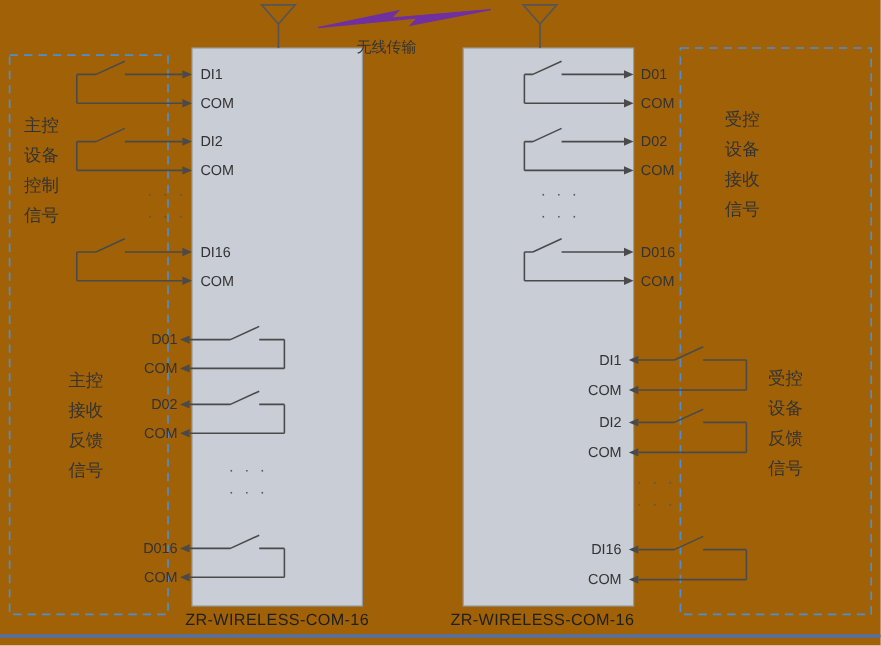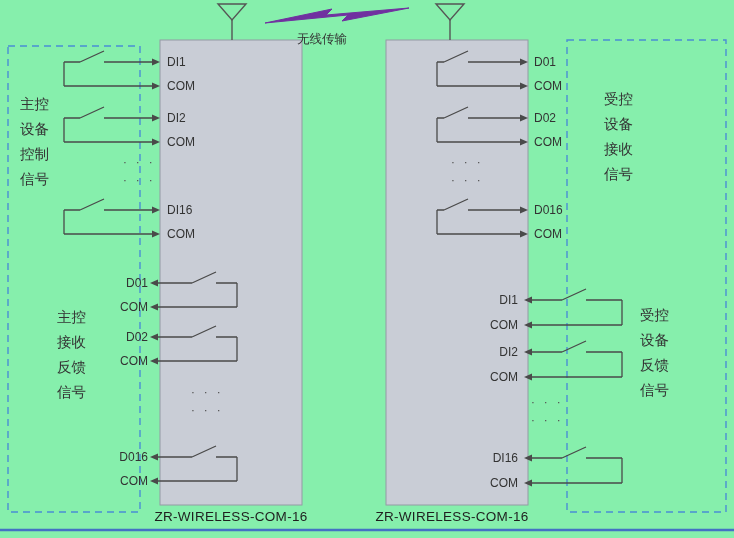--- a/index.html
+++ b/index.html
@@ -1,16 +1,16 @@
 <!DOCTYPE html>
 <html><head>
 <meta charset="utf-8">
 <style>
   html,body{margin:0;padding:0;background:#ffffff;}
-  .canvas{position:relative;width:734px;height:538px;background:#86efac;overflow:hidden;
+  .canvas{position:relative;width:734px;height:538px;background:#a16207;overflow:hidden;
           font-family:"Liberation Sans","DejaVu Sans",sans-serif;}
   svg{display:block;}
   text{font-family:"Liberation Sans","DejaVu Sans",sans-serif;fill:#333333;}
   .term{font-size:12px;}
   .zh{font-size:14.5px;}
   .mname{font-size:13.5px;fill:#1f1f1f;letter-spacing:.3px;}
   .dots{font-size:13px;letter-spacing:2.5px;fill:#555555;}
   .wl{font-size:12.5px;}
   .panel{fill:none;stroke:#4a8fd4;stroke-width:1.4;stroke-dasharray:7 5;}
   .module{fill:#c9cdd6;stroke:#939aa4;stroke-width:1;}

